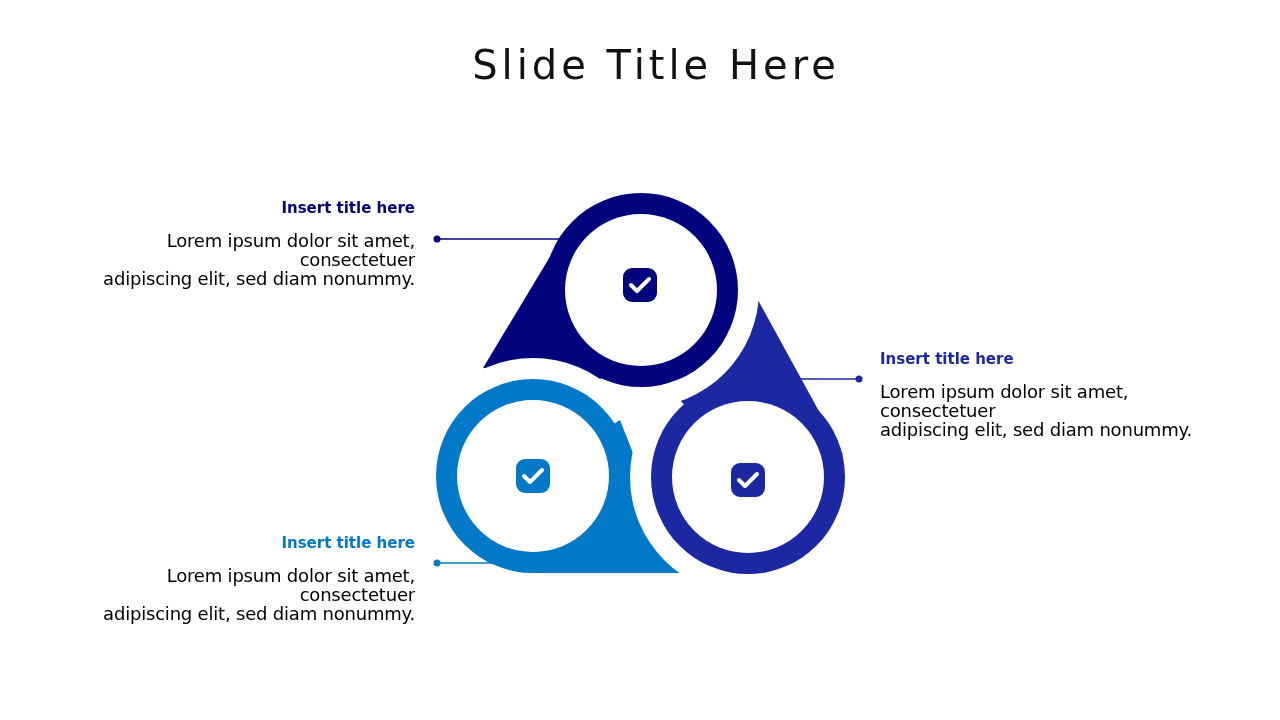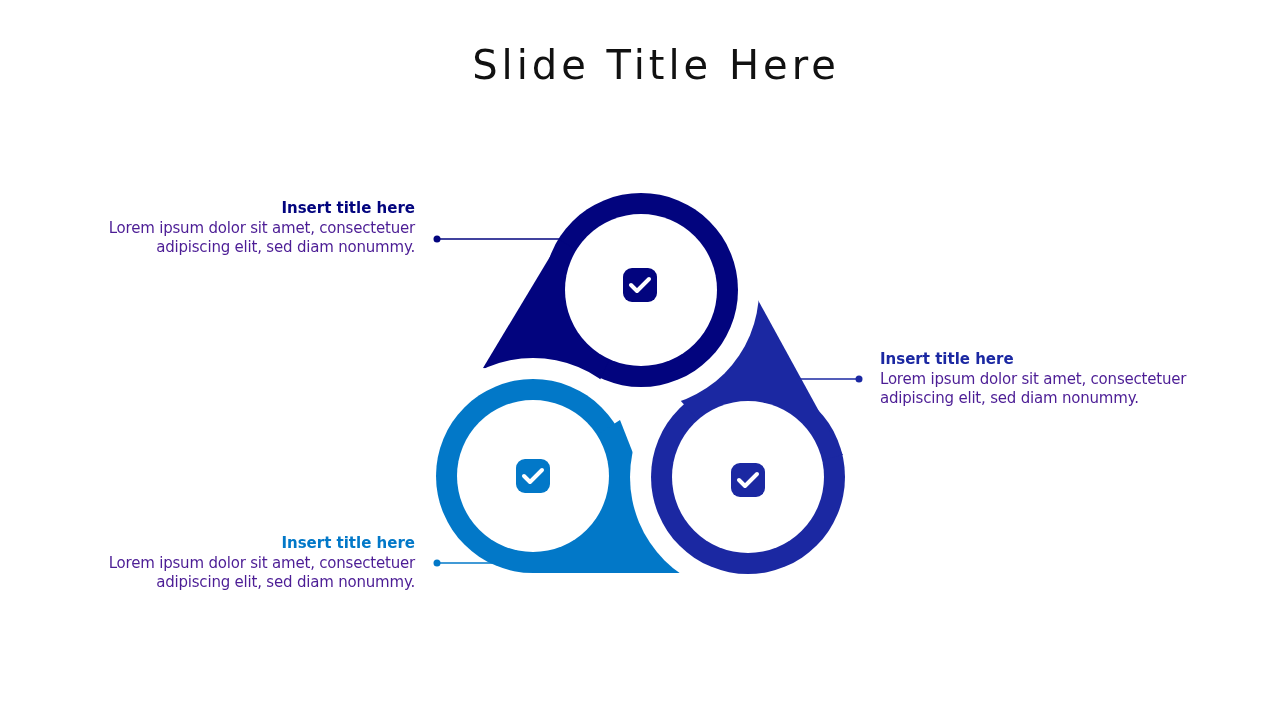--- a/index.html
+++ b/index.html
@@ -7,21 +7,21 @@
     .slide-title {
       position: absolute; left: 16px; top: 42px; width: 1280px; text-align: center;
       font-family: "DejaVu Sans", sans-serif; font-size: 40px; letter-spacing: 4px;
       color: #111111; font-weight: normal;
     }
     .diagram { position: absolute; left: 0; top: 0; width: 1280px; height: 720px; }
     .callout { position: absolute; width: 330px; }
     .callout.left { text-align: right; }
     .callout.right { text-align: left; }
     .callout-title { font-size: 15px; font-weight: bold; line-height: 22px; }
-    .callout-body { font-size: 15px; line-height: 19px; color: #4c1d95; margin-top: 0; letter-spacing: -0.2px; }
+    .callout-body { font-size: 18px; line-height: 19px; color: #000000; margin-top: 12px; letter-spacing: -0.2px; }
   </style>
 </head>
 <body>
 
 <div class="slide-title">Slide Title Here</div>
 
 <svg class="diagram" width="1280" height="720" viewBox="0 0 1280 720" xmlns="http://www.w3.org/2000/svg">
   <defs>
     <mask id="m-top">
       <rect x="0" y="0" width="1280" height="720" fill="white"></rect>

